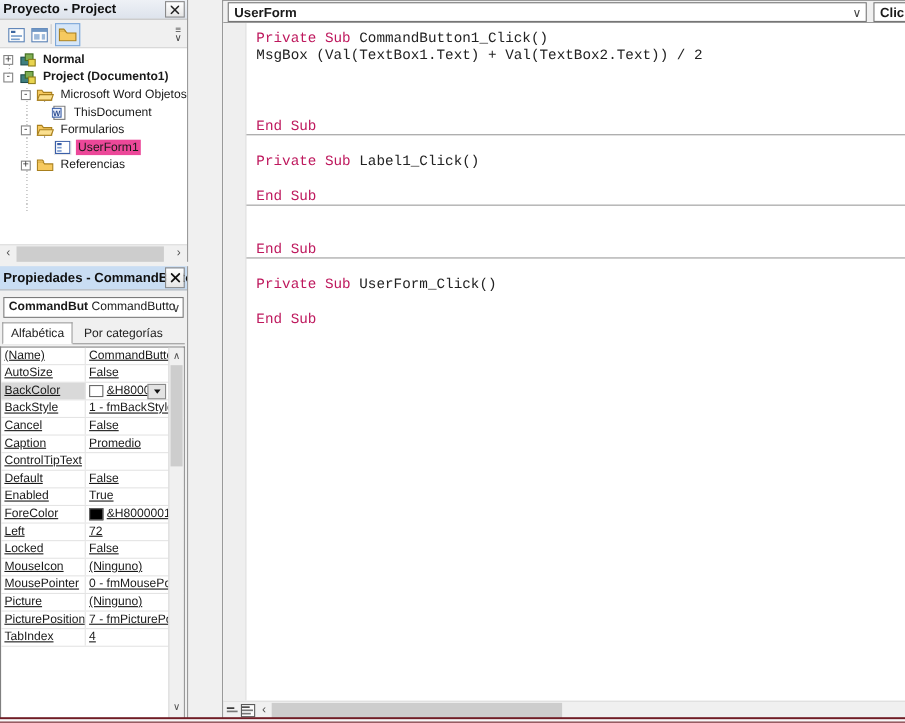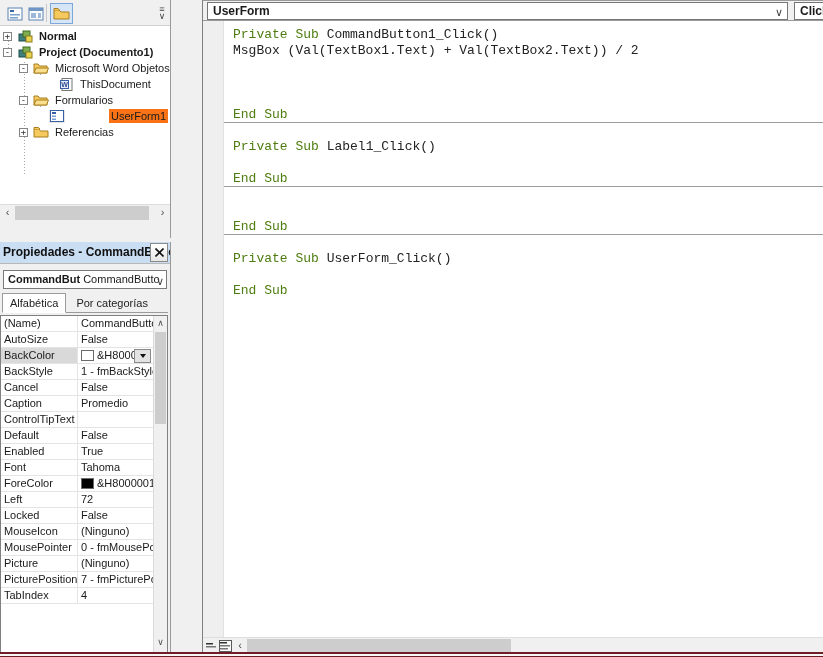--- a/index.html
+++ b/index.html
@@ -32,40 +32,40 @@
   
   .tree { position:relative; height:178px; background:#ffffff; overflow:hidden; padding-top:2px; }
   .tree-row { position:relative; height:16px; display:flex; align-items:center; white-space:nowrap; }
   .expand-box { width:9px; height:9px; border:1px solid #848484; background:#fff;
     font-size:9px; line-height:7px; text-align:center; color:#333; margin-right:5px; flex:none;
     font-family:"DejaVu Sans Mono", monospace; }
   .expand-spacer { width:14px; flex:none; }
   .ticon { width:16px; height:13px; margin-right:4px; flex:none; display:flex; align-items:center; justify-content:center; }
   .tlabel { padding:0 2px; line-height:14px; }
   .tlabel.bold { font-weight:700; }
-  .tlabel.sel { background:#f97316;margin-left:40px; }
+  .tlabel.sel { background:#ec4899; }
   .guide { position:absolute; width:1px;
     background-image:repeating-linear-gradient(to bottom,#a8a8a8 0 1px,transparent 1px 3px); }
 
   
   .scrollbar-h { position:relative; height:16px; background:#f0f0f0; border-top:1px solid #dcdcdc; }
   .sb-arrow { position:absolute; top:0; width:15px; height:16px; color:#505050; font-size:11px;
     line-height:15px; text-align:center; }
   .sb-thumb { position:absolute; top:1px; height:14px; background:#cdcdcd; }
 
   
   .obj-combo { position:absolute; top:28px; left:3px; right:3px; height:19px; background:#fff;
     border:1px solid #7a7a7a; line-height:17px; padding-left:4px; white-space:nowrap; overflow:hidden; }
   .obj-combo .oname { font-weight:700; }
   .combo-chevron { position:absolute; right:2px; top:2px; color:#444; font-size:11px; }
   .prop-tabs { position:absolute; top:51px; left:2px; right:2px; height:20px; border-bottom:1px solid #9a9a9a; }
   .ptab { display:inline-block; height:20px; line-height:19px; padding:0 7px; color:#222; }
   .ptab.active { background:#fff; border:1px solid #9a9a9a; border-bottom:1px solid #fff; position:relative; top:0; }
   .prop-grid { position:absolute; top:73px; left:0px; right:2px; bottom:0; background:#fff;
-    border:1px solid #808080; border-bottom:none; overflow:hidden; }
+    border:1px solid #808080; border-bottom:none; overflow:hidden;text-decoration:underline; }
   .prow { display:flex; height:16px; border-bottom:1px solid #e4e4e4; align-items:center; }
   .pname { width:77px; flex:none; border-right:1px solid #e4e4e4; height:100%; line-height:15px; padding-left:3px;
     white-space:nowrap; overflow:hidden; }
   .pval { flex:1; height:100%; line-height:15px; padding-left:3px; white-space:nowrap; overflow:hidden;
     display:flex; align-items:center; }
   .prow.selrow .pname { background:#d9d9d9; }
   .swatch { width:13px; height:11px; border:1px solid #6a6a6a; margin-right:3px; flex:none; }
   .dd-btn { position:absolute; right:16px; width:17px; height:14px; background:#e3e3e3; border:1px solid #8a8a8a;
     display:flex; align-items:center; justify-content:center; }
   .tri-down { width:0; height:0; border-left:3px solid transparent; border-right:3px solid transparent;
@@ -84,36 +84,44 @@
     font-size:12px; font-weight:700; line-height:16px; padding-left:5px; white-space:nowrap; }
   .combo .combo-chevron { top:1px; right:4px; font-weight:400; }
   #object-combo { left:4px; width:581px; }
   #event-combo { left:591px; width:60px; }
   .code-area { position:absolute; top:20px; left:0; right:0; bottom:16px; background:#fff; overflow:hidden; }
   .margin-bar { position:absolute; left:0; top:0; bottom:0; width:21px; background:#efefef; border-right:1px solid #e2e2e2; }
   .code-lines { position:absolute; left:0; right:0; top:6px;
     font-family:"Liberation Mono","DejaVu Sans Mono",monospace; font-size:13px; }
   .cline { position:relative; height:16px; line-height:16px; padding-left:30px; white-space:pre; }
   .cline.sep::after { content:""; position:absolute; left:21px; right:0; bottom:0; border-top:1px solid #9c9c9c; }
-  .kw { color:#4d7c0f; } .idn { color:#222; }
+  .kw { color:#be185d; } .idn { color:#222; }
 
   .code-hscroll { position:absolute; left:0; right:0; bottom:0; height:16px; background:#f0f0f0; border-top:1px solid #dedede; }
   .view-btn { position:absolute; top:2px; width:13px; height:12px; display:flex; align-items:center; justify-content:center; }
   #proc-view-btn { left:2px; }
   #module-view-btn { left:16px; border:1px solid #5a5a5a; background:#fafafa; }
 
   
   .maroon-1 { position:absolute; left:0; right:0; top:652px; height:2px; background:#701d26; }
   .maroon-gap { position:absolute; left:0; right:0; top:654px; height:2px; background:#f7f7f7; }
   .maroon-2 { position:absolute; left:0; right:0; top:656px; height:1px; background:#701d26; }
 </style>
 </head>
 <body>
 
 <div id="project-panel" class="left-panel">
+  <div class="panel-title">
+    <span>Proyecto - Project</span>
+    <span class="close-btn">
+      <svg width="8" height="8" viewBox="0 0 8 8">
+        <path d="M0 0 L8 8 M8 0 L0 8" stroke="#222" stroke-width="1.4"></path>
+        </svg>
+    </span>
+  </div>
   <div class="proj-toolbar">
     <span class="tb-btn" style="left:5px">
       <svg width="16" height="14" viewBox="0 0 16 14">
         <rect x="1" y="1" width="14" height="12" fill="#fdfdfd" stroke="#5b82b6"></rect>
         <rect x="3" y="3" width="4" height="2" fill="#3b66a0"></rect>
         <rect x="3" y="7" width="10" height="1.5" fill="#7aa0cc"></rect>
         <rect x="3" y="10" width="8" height="1.5" fill="#7aa0cc"></rect>
         </svg>
     </span>
     <span class="tb-btn" style="left:26px">
@@ -171,21 +179,21 @@
       <span class="expand-box">-</span>
       <span class="ticon">
         <svg width="16" height="12" viewBox="0 0 16 12">
           <path d="M1 2 L5 2 L6.5 4 L14 4 L14 11 L1 11 Z" fill="#f6c95f" stroke="#a87f1d"></path>
           <path d="M3 6 L15.5 6 L13.5 11 L1 11 Z" fill="#fadf8f" stroke="#a87f1d"></path>
           </svg>
       </span>
       <span class="tlabel">Microsoft Word Objetos</span>
     </div>
 
-    <div class="tree-row" style="padding-left:44px">
+    <div class="tree-row" style="padding-left:31px">
       <span class="expand-spacer"></span>
       <span class="ticon">
         <svg width="13" height="13" viewBox="0 0 13 13">
           <rect x="2" y="0.5" width="10" height="12" fill="#fff" stroke="#777"></rect>
           <rect x="0.5" y="2.5" width="8" height="8" fill="#e8eefb" stroke="#3a5fa8"></rect>
           <text x="4.5" y="9" font-size="7" font-weight="bold" fill="#2d4d91" text-anchor="middle" font-family="Liberation Sans, sans-serif">W</text>
           </svg>
       </span>
       <span class="tlabel">ThisDocument</span>
     </div>
@@ -308,26 +316,20 @@
           <span>False</span>
         </div>
     </div>
     <div class="prow">
       <div class="pname">Enabled</div>
       <div class="pval">
           <span>True</span>
         </div>
     </div>
     <div class="prow">
-      <div class="pname">Font</div>
-      <div class="pval">
-          <span>Tahoma</span>
-        </div>
-    </div>
-    <div class="prow">
       <div class="pname">ForeColor</div>
       <div class="pval">
         <span class="swatch" style="background:#000000"></span>
         <span>&amp;H8000001</span>
       </div>
     </div>
     <div class="prow">
       <div class="pname">Left</div>
       <div class="pval">
           <span>72</span>

